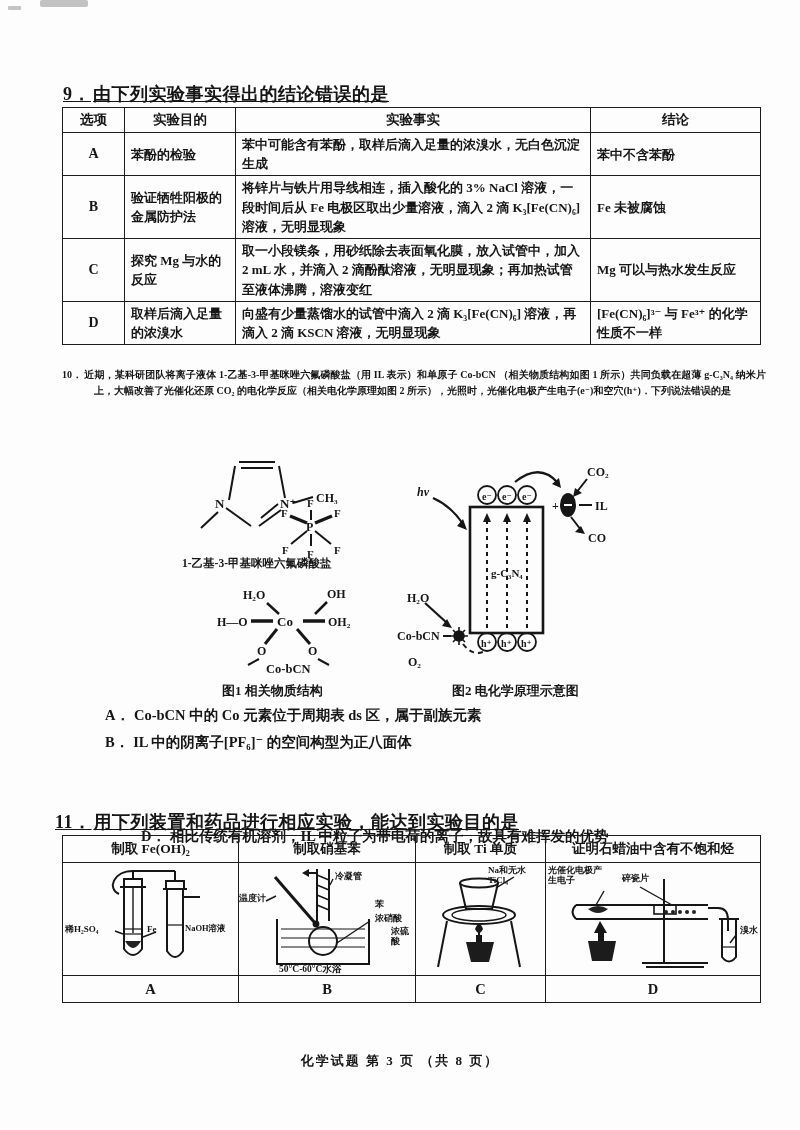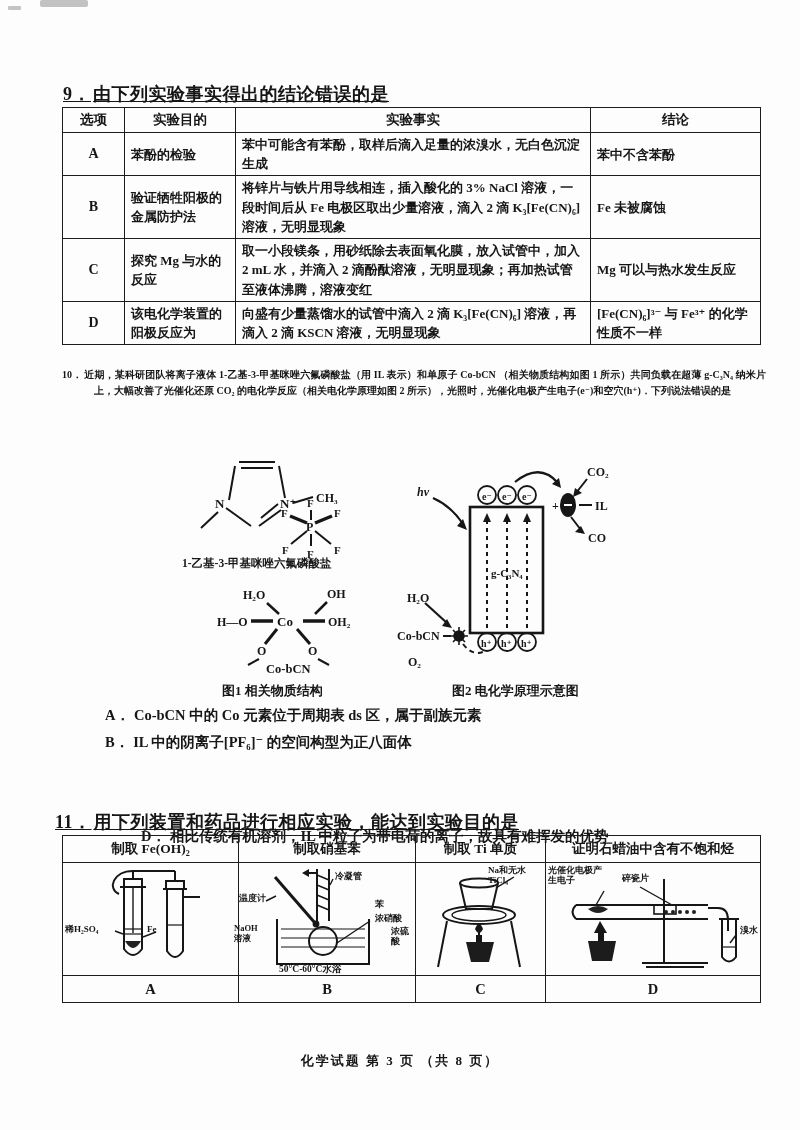--- a/index.html
+++ b/index.html
@@ -94,21 +94,21 @@
       <td>Fe 未被腐蚀</td>
     </tr>
     <tr>
       <td class="cell-opt">C</td>
       <td>探究 Mg 与水的反应</td>
       <td>取一小段镁条，用砂纸除去表面氧化膜，放入试管中，加入 2 mL 水，并滴入 2 滴酚酞溶液，无明显现象；再加热试管至液体沸腾，溶液变红</td>
       <td>Mg 可以与热水发生反应</td>
     </tr>
     <tr>
       <td class="cell-opt">D</td>
-      <td>该电化学装置的阳极反应为</td>
+      <td>取样后滴入足量的浓溴水</td>
       <td>向盛有少量蒸馏水的试管中滴入 2 滴 K₃[Fe(CN)₆] 溶液，再滴入 2 滴 KSCN 溶液，无明显现象</td>
       <td>[Fe(CN)₆]³⁻ 与 Fe³⁺ 的化学性质不一样</td>
     </tr>
   </tbody>
     </table>
 
   <div id="q10-stem">
     <span class="qnum">10．</span><span>近期，某科研团队将离子液体 1-乙基-3-甲基咪唑六氟磷酸盐（用 IL 表示）和单原子 Co-bCN （相关物质结构如图 1 所示）共同负载在超薄 g-C₃N₄ 纳米片上，大幅改善了光催化还原 CO₂ 的电化学反应（相关电化学原理如图 2 所示），光照时，光催化电极产生电子(e⁻)和空穴(h⁺)．下列说法错误的是</span>
   </div>
 
@@ -272,21 +272,21 @@
                 <path d="M100,26 H124"></path>
             <path d="M120,34 H137"></path>
             <path d="M105,62 H119" stroke-width="1.2"></path>
             <path d="M52,68 L60,71" stroke-width="1.4"></path>
             <path d="M93,69 L80,74" stroke-width="1.4"></path>
           </g>
           <path d="M62,78 Q70,92 78,78 Z" fill="#222222"></path>
         </svg>
         <span class="lbl" style="left:2px;top:61px;">稀H₂SO₄</span>
         <span class="lbl" style="left:84px;top:61px;">Fe</span>
-        <span class="lbl" style="left:130px;top:61px;font-size:8.5px;padding-left:41px;">NaOH溶液</span>
+        <span class="lbl" style="left:122px;top:61px;font-size:8.5px;">NaOH溶液</span>
       </td>
 
       <td class="appcell">
         <svg width="177" height="112" viewBox="0 0 177 112">
           <g stroke="#161616" stroke-width="2" fill="none">
             <path d="M78,6 V58"></path>
                 <path d="M90,6 V58"></path>
             <path d="M78,12 L90,17 M78,22 L90,27 M78,32 L90,37 M78,42 L90,47" stroke-width="1.4"></path>
             <path d="M78,10 H67"></path>
             <path d="M36,14 L76,60" stroke-width="3"></path>

